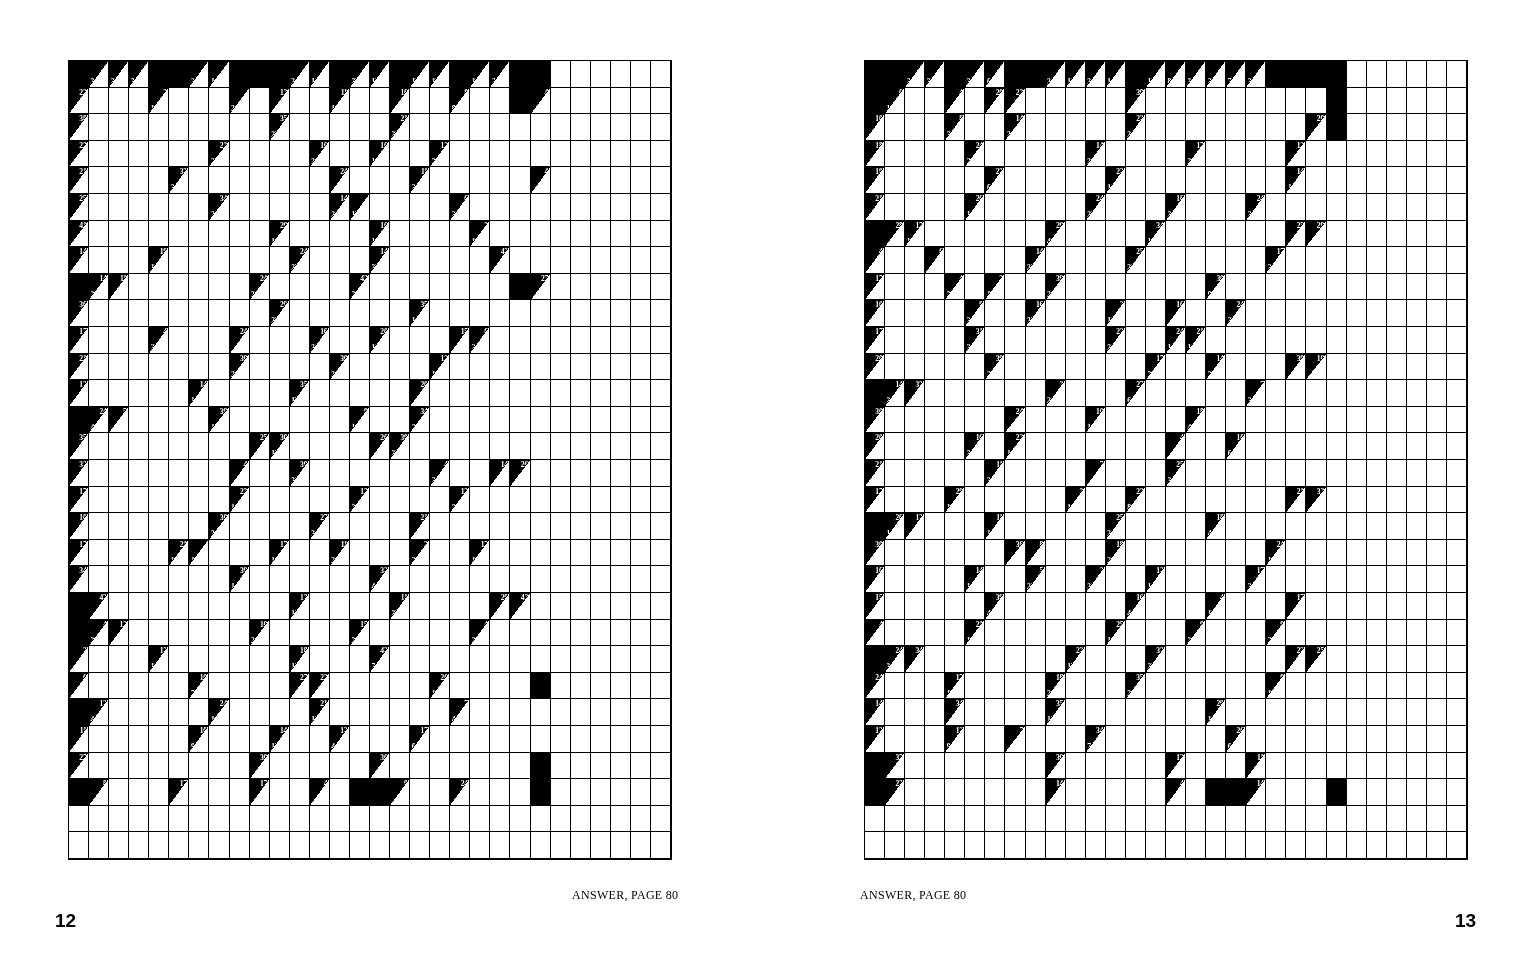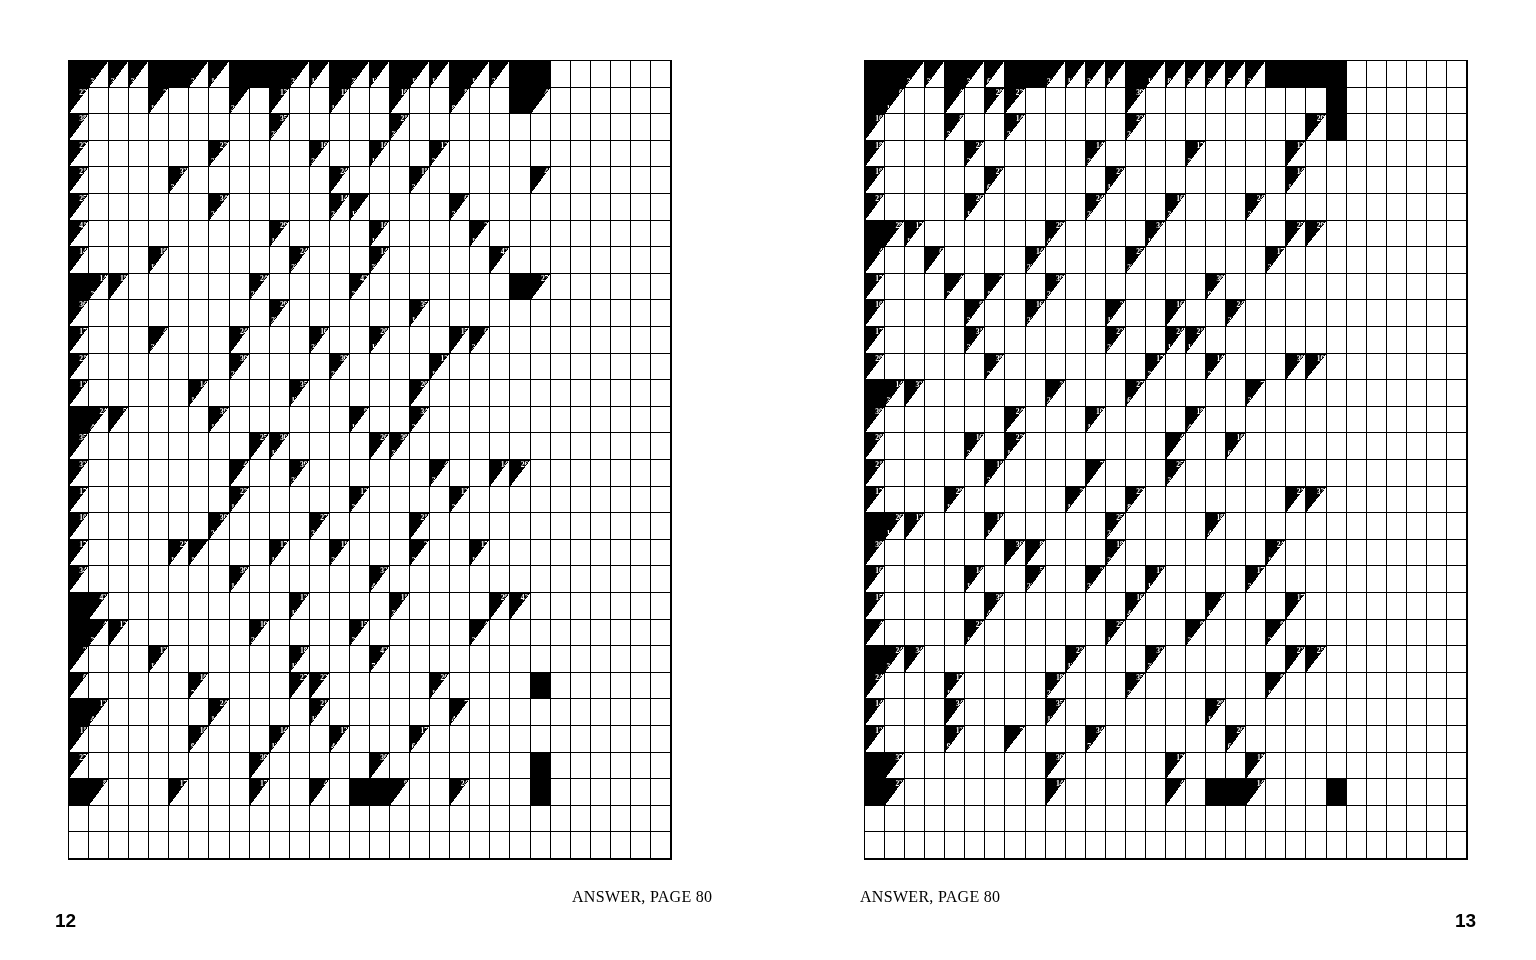--- a/index.html
+++ b/index.html
@@ -61,21 +61,21 @@
   }
   
   .num.tr { top: 1px; right: 1.5px; color: #ffffff; }
   
   .num.bl { bottom: 1px; left: 1.5px; color: #ffffff; }
 
   
   .answer-note {
     position: absolute;
     font-family: "Liberation Serif", serif;
-    font-size: 16px;
+    font-size: 12px;
     letter-spacing: 0.3px;
     color: #000;
   }
   .folio {
     position: absolute;
     font-family: "Liberation Sans", sans-serif;
     font-weight: 700;
     font-size: 19px;
     color: #000;
   }

